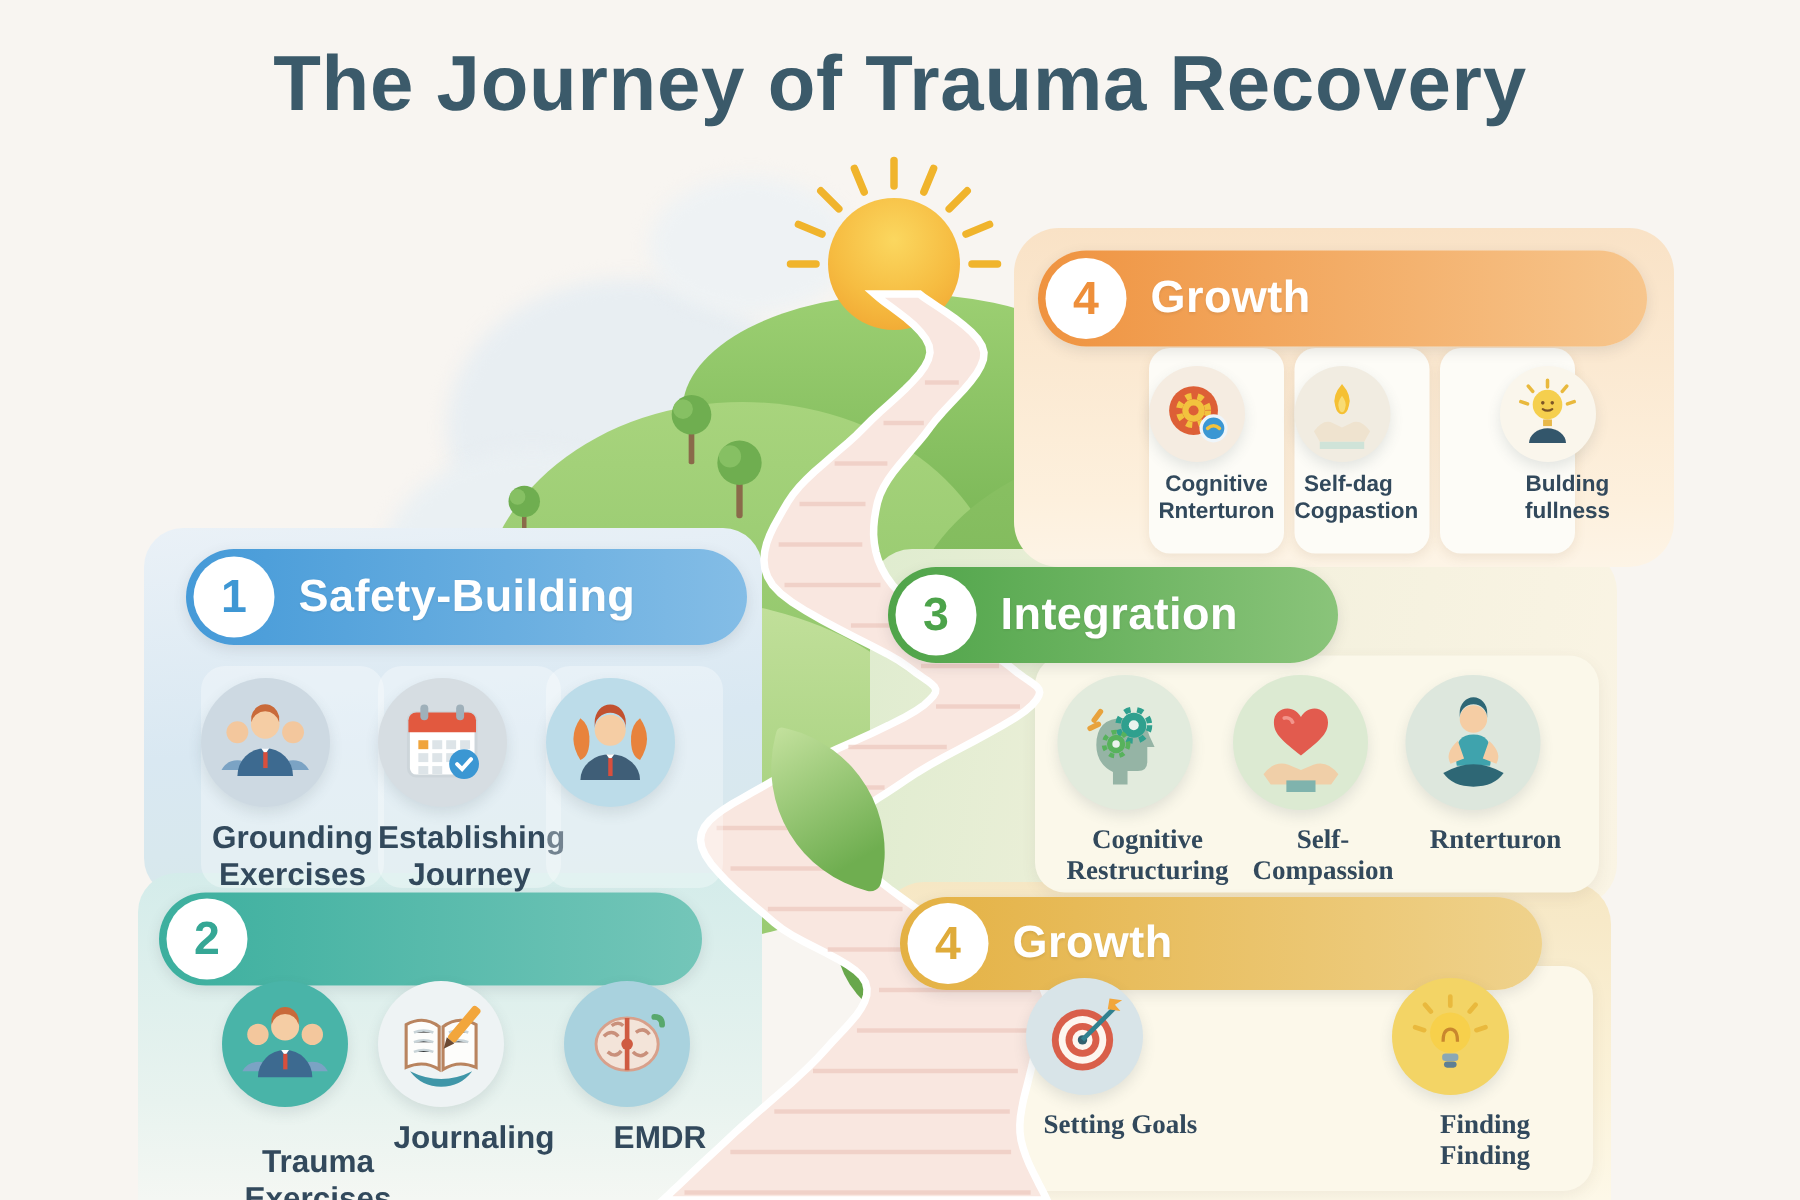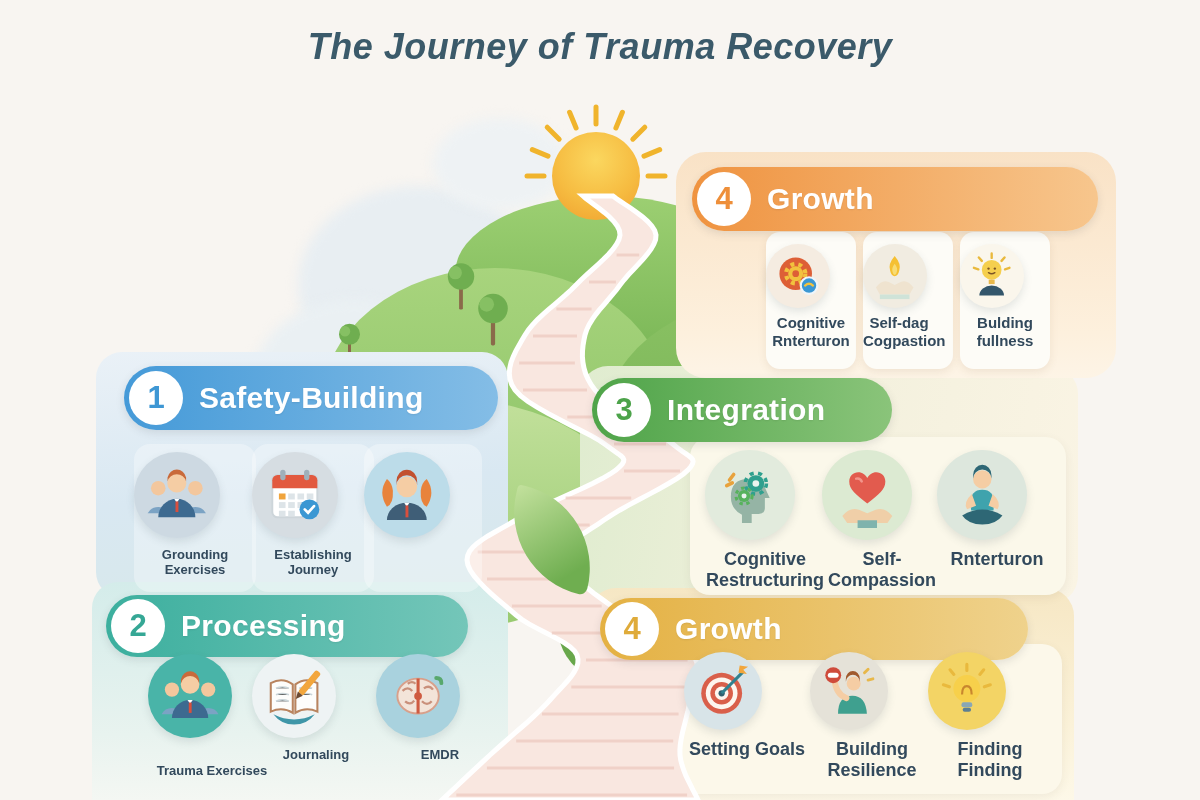--- a/index.html
+++ b/index.html
@@ -1,20 +1,20 @@
 <!DOCTYPE html>
 <html><head>
 <meta charset="utf-8">
 <style>
   html,body{margin:0;padding:0;}
   body{width:1200px;height:800px;overflow:hidden;background:#f8f5f1;font-family:"Liberation Sans",sans-serif;}
   #stage{position:relative;width:1200px;height:800px;}
 
   #page-title{position:absolute;left:0;right:0;top:26px;text-align:center;
-    font-size:36px;font-weight:bold;color:#3b5a6a;letter-spacing:.5px;z-index:9;font-style:italic;}
+    font-size:52px;font-weight:bold;color:#3b5a6a;letter-spacing:.5px;z-index:9;}
 
   .cloud{position:absolute;border-radius:50%;filter:blur(6px);z-index:1;}
   .hill{position:absolute;border-radius:50%;z-index:2;}
   .tree{position:absolute;z-index:3;}
 
   #sun{position:absolute;left:552px;top:132px;width:88px;height:88px;border-radius:50%;
     background:radial-gradient(circle at 50% 32%,#fbd75f 0%,#f6bc41 55%,#efa02e 100%);z-index:4;}
   #sun-rays{position:absolute;left:511px;top:91px;z-index:4;}
   #sun-rays line{stroke:#f0b42c;stroke-width:5;stroke-linecap:round;}
 
@@ -60,22 +60,22 @@
   #banner-growth-top .badge{color:#ee8f3a;}
   #banner-growth-bottom{left:600px;top:598px;width:428px;height:62px;background:linear-gradient(90deg,#e4b143,#efd28c);}
   #banner-growth-bottom .badge{color:#dfab3a;}
 
   .item{position:absolute;display:flex;flex-direction:column;text-align:center;z-index:8;}
   .item.boxed{background:rgba(255,255,255,.32);border-radius:16px;padding-top:8px;}
   .icon-circle{border-radius:50%;display:flex;align-items:center;justify-content:center;
     box-shadow:0 4px 9px rgba(70,90,100,.14);}
   .icon-circle svg{width:74%;height:74%;}
   .label{font-weight:bold;color:#32495c;line-height:1.18;margin-top:9px;}
-  .lbl-lg{font-size:13px;}
-  .lbl-md{font-size:18px;}
+  .lbl-lg{font-size:21px;}
+  .lbl-md{font-size:18px;font-family:Liberation Serif, serif;}
   .lbl-sm{font-size:15px;margin-top:6px;}
 </style>
 </head>
 <body>
 
 <svg width="0" height="0" style="position:absolute" aria-hidden="true">
   <defs>
     <symbol id="sym-people" viewBox="0 0 48 48">
       <circle cx="10" cy="19" r="5.5" fill="#f3c79d"></circle>
         <circle cx="38" cy="19" r="5.5" fill="#f3c79d"></circle>
@@ -306,21 +306,20 @@
   <div class="banner" id="banner-safety">
     <div class="badge">
         <span>1</span>
       </div>
     <div class="banner-title">Safety-Building</div>
   </div>
   <div class="banner" id="banner-processing">
     <div class="badge">
         <span>2</span>
       </div>
-    <div class="banner-title">Processing</div>
   </div>
   <div class="banner" id="banner-integration">
     <div class="badge">
         <span>3</span>
       </div>
     <div class="banner-title">Integration</div>
   </div>
   <div class="banner" id="banner-growth-top">
     <div class="badge">
         <span>4</span>
@@ -417,45 +416,37 @@
     <div class="label lbl-sm">Cognitive Rnterturon</div>
   </div>
   <div class="item" style="left:863px;top:244px;width:72px;">
     <div class="icon-circle" style="width:64px;height:64px;background:#f1ece1;">
         <svg>
           <use href="#sym-flamehands"></use>
         </svg>
       </div>
     <div class="label lbl-sm">Self-dag Cogpastion</div>
   </div>
-  <div class="item" style="left:960px;top:244px;width:90px;">
+  <div class="item" style="left:960px;top:244px;width:90px;padding-left:40px;">
     <div class="icon-circle" style="width:64px;height:64px;background:#faf6ec;">
         <svg>
           <use href="#sym-bulbperson"></use>
         </svg>
       </div>
     <div class="label lbl-sm">Bulding fullness</div>
   </div>
 
   <div class="item" style="left:684px;top:652px;width:126px;">
     <div class="icon-circle" style="width:78px;height:78px;background:#d8e4e8;">
         <svg>
           <use href="#sym-target"></use>
         </svg>
       </div>
     <div class="label lbl-md">Setting Goals</div>
   </div>
-  <div class="item" style="left:810px;top:652px;width:124px;">
-    <div class="icon-circle" style="width:78px;height:78px;background:#e5e2d8;">
-        <svg>
-          <use href="#sym-raisedarm"></use>
-        </svg>
-      </div>
-    <div class="label lbl-md">Building Resilience</div>
-  </div>
   <div class="item" style="left:928px;top:652px;width:124px;">
     <div class="icon-circle" style="width:78px;height:78px;background:#f3d465;">
         <svg>
           <use href="#sym-bulb"></use>
         </svg>
       </div>
     <div class="label lbl-md">Finding Finding</div>
   </div>
 
 </div>

